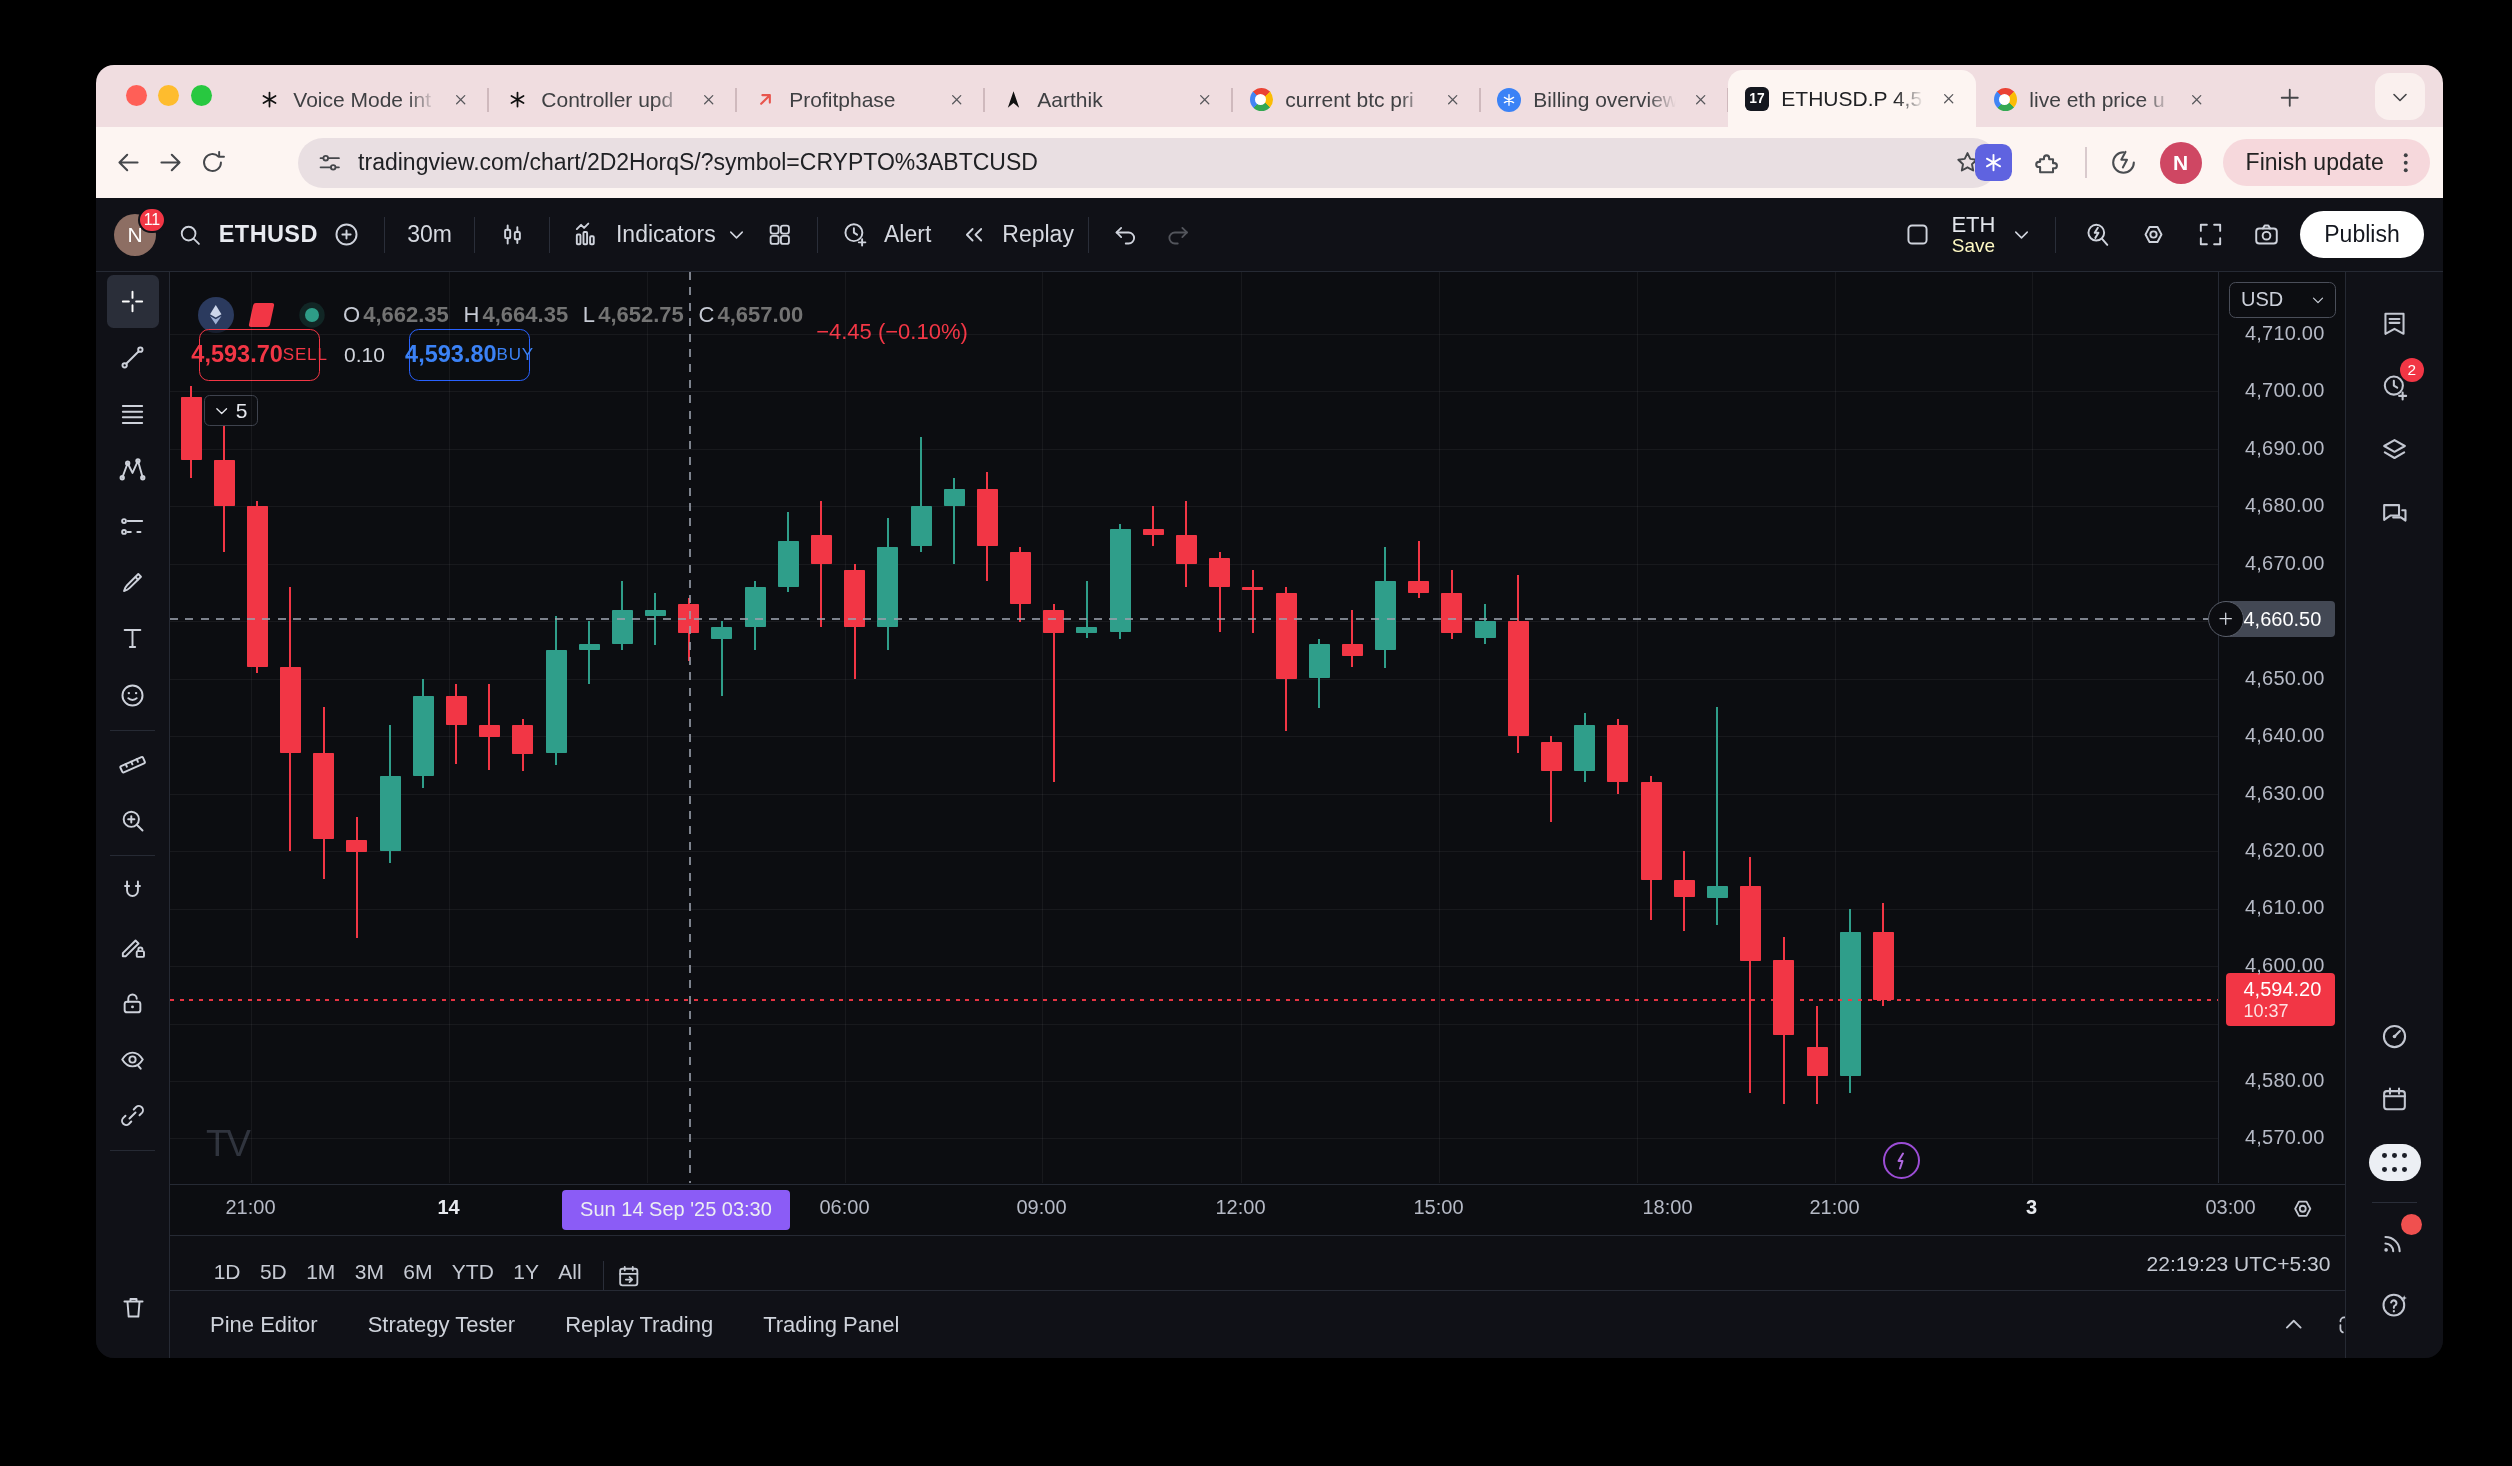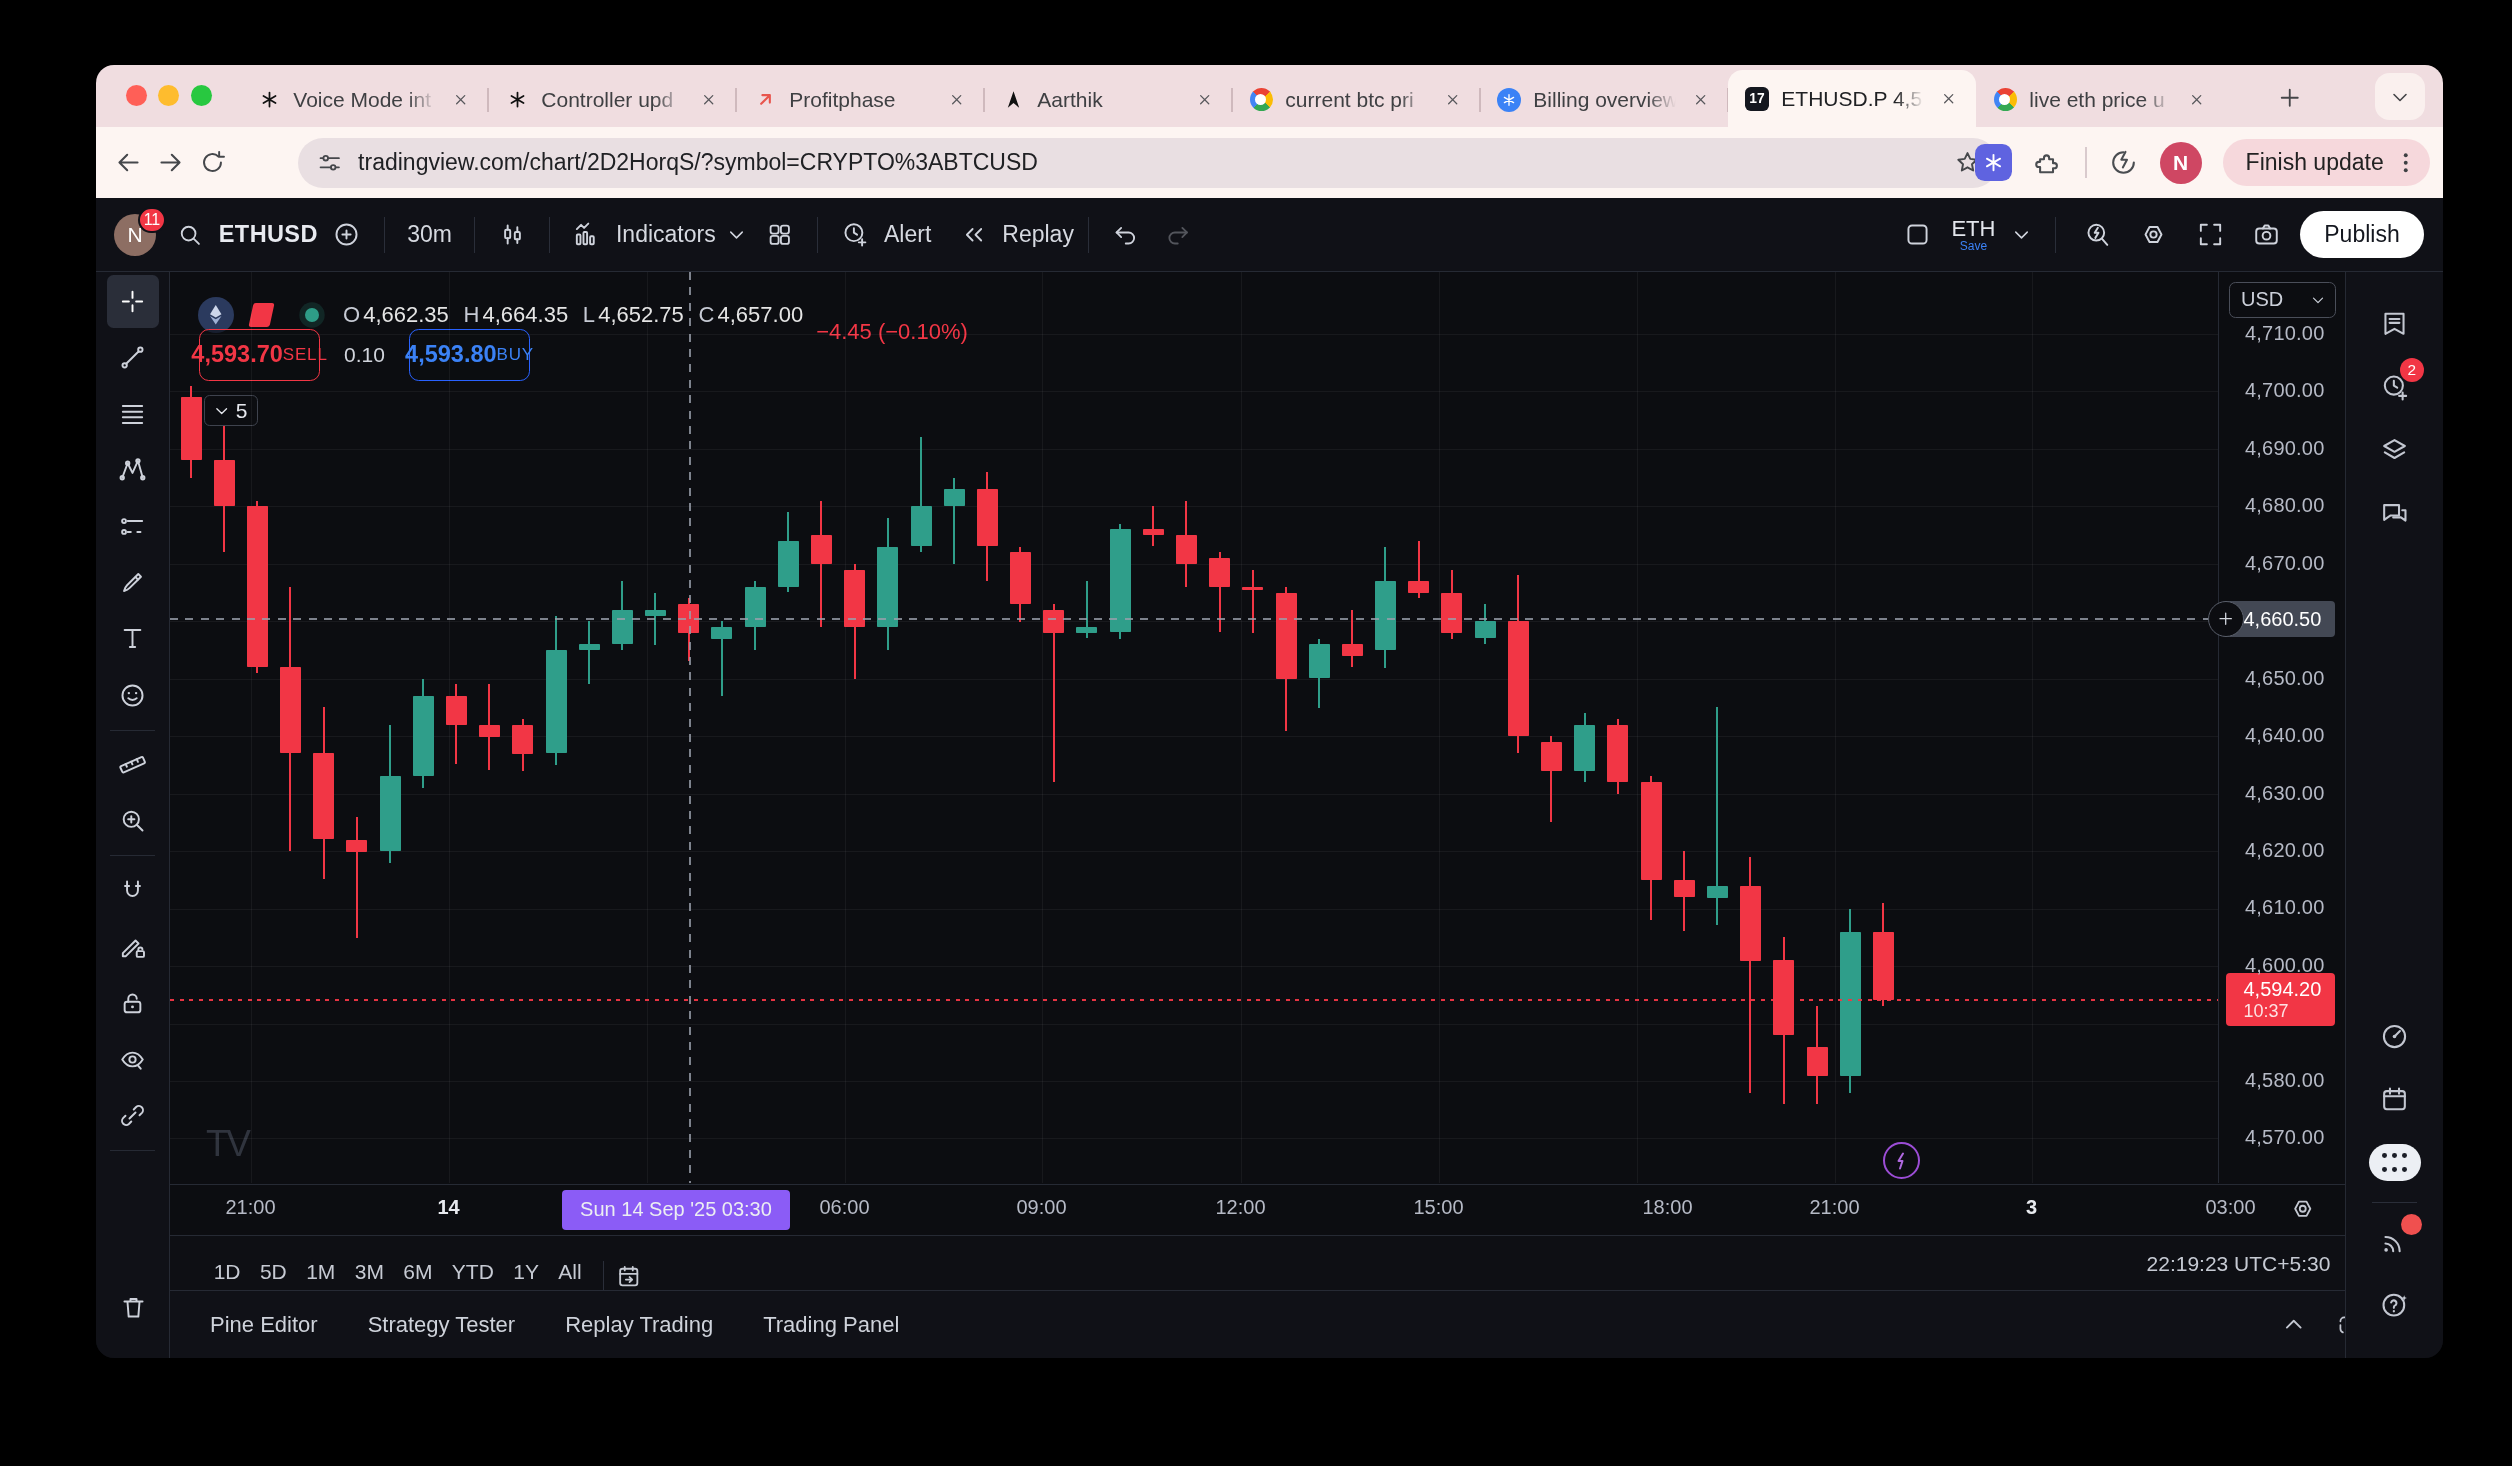--- a/index.html
+++ b/index.html
@@ -44,21 +44,21 @@
   .tvicon { width:45px; height:45px; display:flex; align-items:center; justify-content:center; color:#cfd3dc; border-radius:6.5px; }
   .tvsep { width:0.8px; height:36px; background:#2a2e39; margin:0 8px; }
   .tv-avatar { position:relative; width:42px; height:42px; border-radius:50%; background:#8d6e63; color:#fff; font-size:21px;
                display:flex; align-items:center; justify-content:center; margin:0 11.3px 0 18px; }
   .tv-badge { position:absolute; right:-9.7px; top:-6.5px; background:#f23645; color:#fff; font-size:16px; min-width:27.5px; height:26px;
               border-radius:13px; display:flex; align-items:center; justify-content:center; border:2.4px solid #101117; }
   .symtxt { font-size:23.5px; font-weight:bold; color:#e8eaf0; letter-spacing:0.4px; }
   .tvtxt { font-size:23px; color:#d6d9e0; }
   .layoutbox { display:flex; flex-direction:column; align-items:center; line-height:1.05; }
   .layoutbox .lname { font-size:22px; color:#e3e6ec; }
-  .layoutbox .lsave { font-size:12px; color:#3b82f6; }
+  .layoutbox .lsave { font-size:19px; color:#fef9c3; }
   .publish { background:#fff; color:#14171f; font-size:23px; height:47px; padding:0 24px; border-radius:23.5px;
              display:flex; align-items:center; font-weight:500; margin-right:8px; }
   .leftcol { position:absolute; left:0; top:207px; width:74px; height:1086px; background:#101117; border-right:0.8px solid #262a34; }
   .tool { width:52px; height:53px; margin:3.2px auto 3.2px; display:flex; align-items:center; justify-content:center; color:#cdd1da; border-radius:6.5px; }
   .tool.active { background:#2a2e39; color:#fff; }
   .ldiv { width:45px; height:0.8px; background:#262a34; margin:8px auto; }
 
   .chart { position:absolute; left:74px; top:207px; width:2048px; height:911px; overflow:hidden; }
   .gridv { position:absolute; top:0; bottom:0; width:0.8px; background:rgba(255,255,255,.05); }
   .gridh { position:absolute; left:0; right:0; height:0.8px; background:rgba(255,255,255,.05); }
@@ -69,21 +69,21 @@
   .ch-h { position:absolute; left:0; right:0; height:1.6px;
           background:repeating-linear-gradient(to right,#9aa0ac 0 8px,transparent 8px 15.4px); opacity:.8; }
   .lastline { position:absolute; left:0; right:0; height:1.6px;
           background:repeating-linear-gradient(to right,#f23645 0 4px,transparent 4px 9.7px); opacity:.95; }
 
   .legendrow { position:absolute; left:27.5px; top:13px; display:flex; align-items:center; gap:13px; font-size:22px; color:#dde0e6; white-space:nowrap; }
   .ethlogo { width:36px; height:36px; border-radius:50%; background:#2b3a5e; display:flex; align-items:center; justify-content:center; }
   .dexlogo { width:21px; height:24px; background:#f23645; transform:skewX(-12deg); border-radius:2.4px; margin-left:4.9px; }
   .mktdot { width:13.8px; height:13.8px; border-radius:50%; background:#2e9c87; box-shadow:0 0 0 5.7px rgba(46,156,135,.18); margin:0 11.3px 0 19.4px; }
   .ohlc { display:flex; gap:14.6px; }
-  .ohlc .k { color:#c6cad4; } .ohlc .v { color:#e5e5e5; margin-left:3.2px; }
+  .ohlc .k { color:#c6cad4; } .ohlc .v { color:#737373; margin-left:3.2px;font-weight:bold; }
   .chg { color:#f23645;margin-top:34px; }
 
   .sellbuy { position:absolute; left:29px; top:57px; display:flex; align-items:center; }
   .sbbtn { width:121px; height:52px; border-radius:9.7px; border:1.6px solid; background:rgba(12,13,17,.6);
            display:flex; flex-direction:row; align-items:center; justify-content:center; line-height:1.1; }
   .sbbtn .p { font-size:23.5px; font-weight:bold; } .sbbtn .l { font-size:17px; letter-spacing:0.8px; }
   .sell { border-color:#f23645; color:#f23645; }
   .buy  { border-color:#2962ff; color:#3b82f6; }
   .spread { width:89px; text-align:center; color:#d1d4dc; font-size:21px; }
   .legend5 { position:absolute; left:34px; top:123px; height:31px; padding:0 9.7px 0 6.5px; border:0.8px solid #3f434e; border-radius:5.7px;

